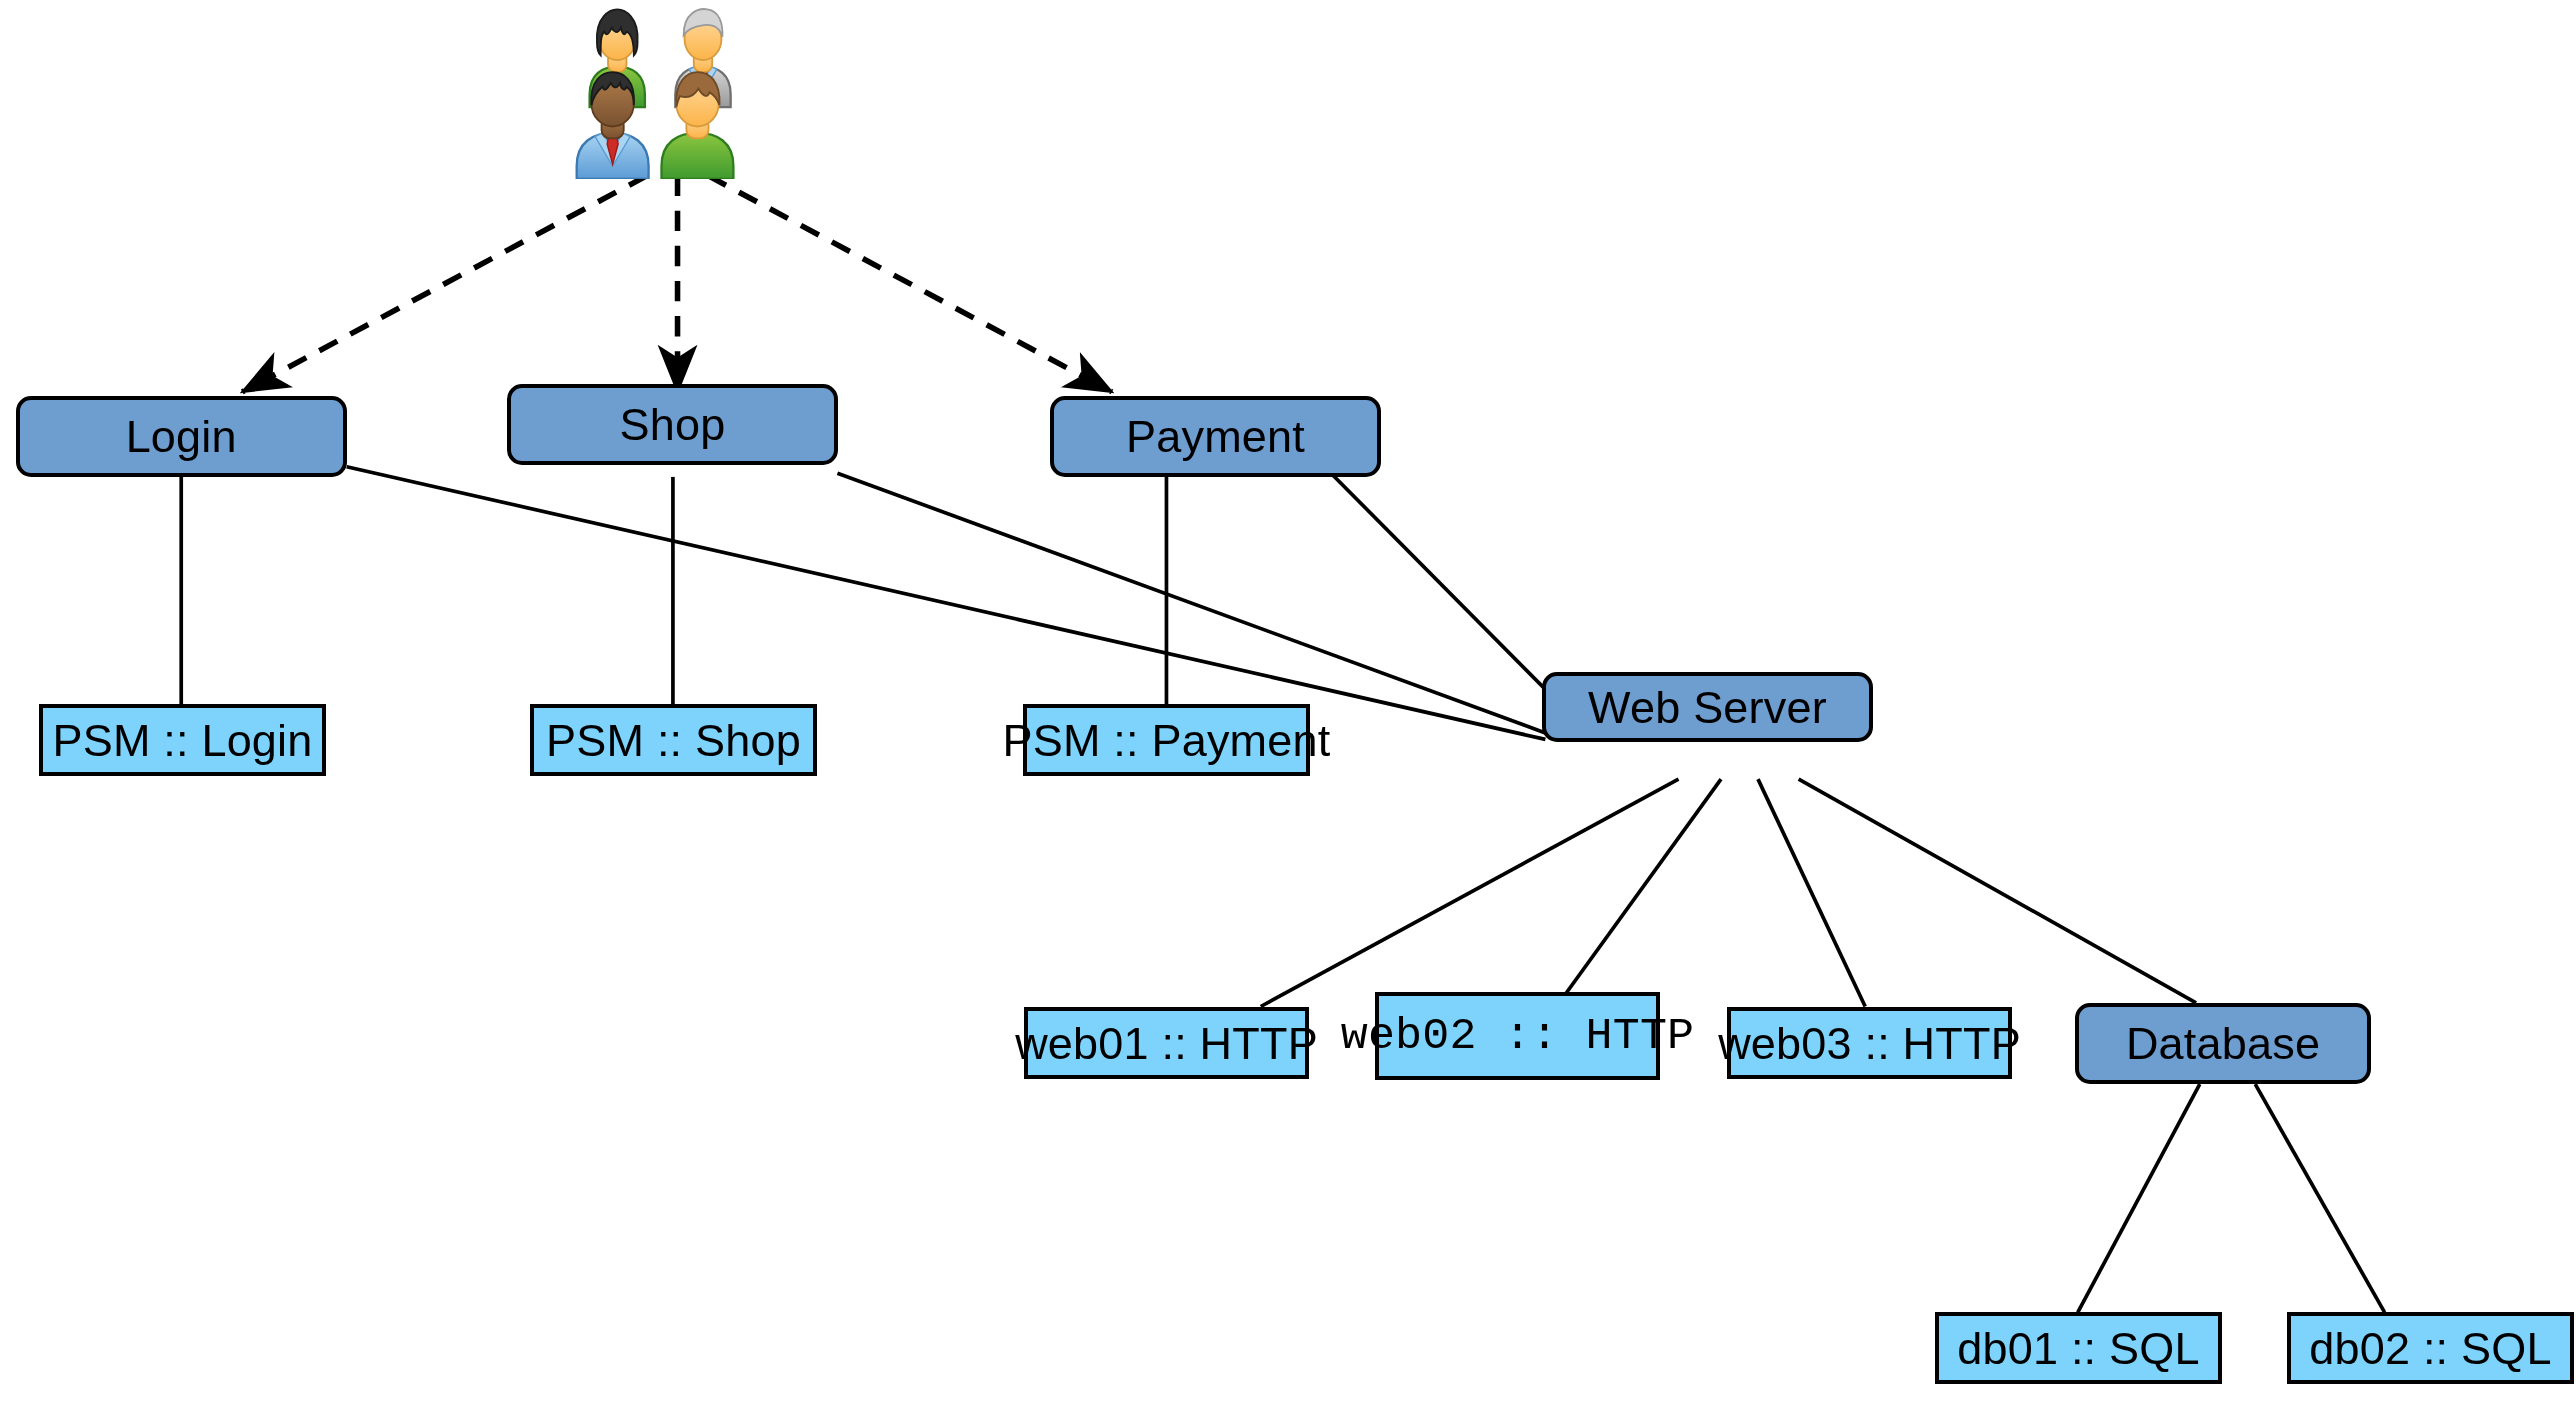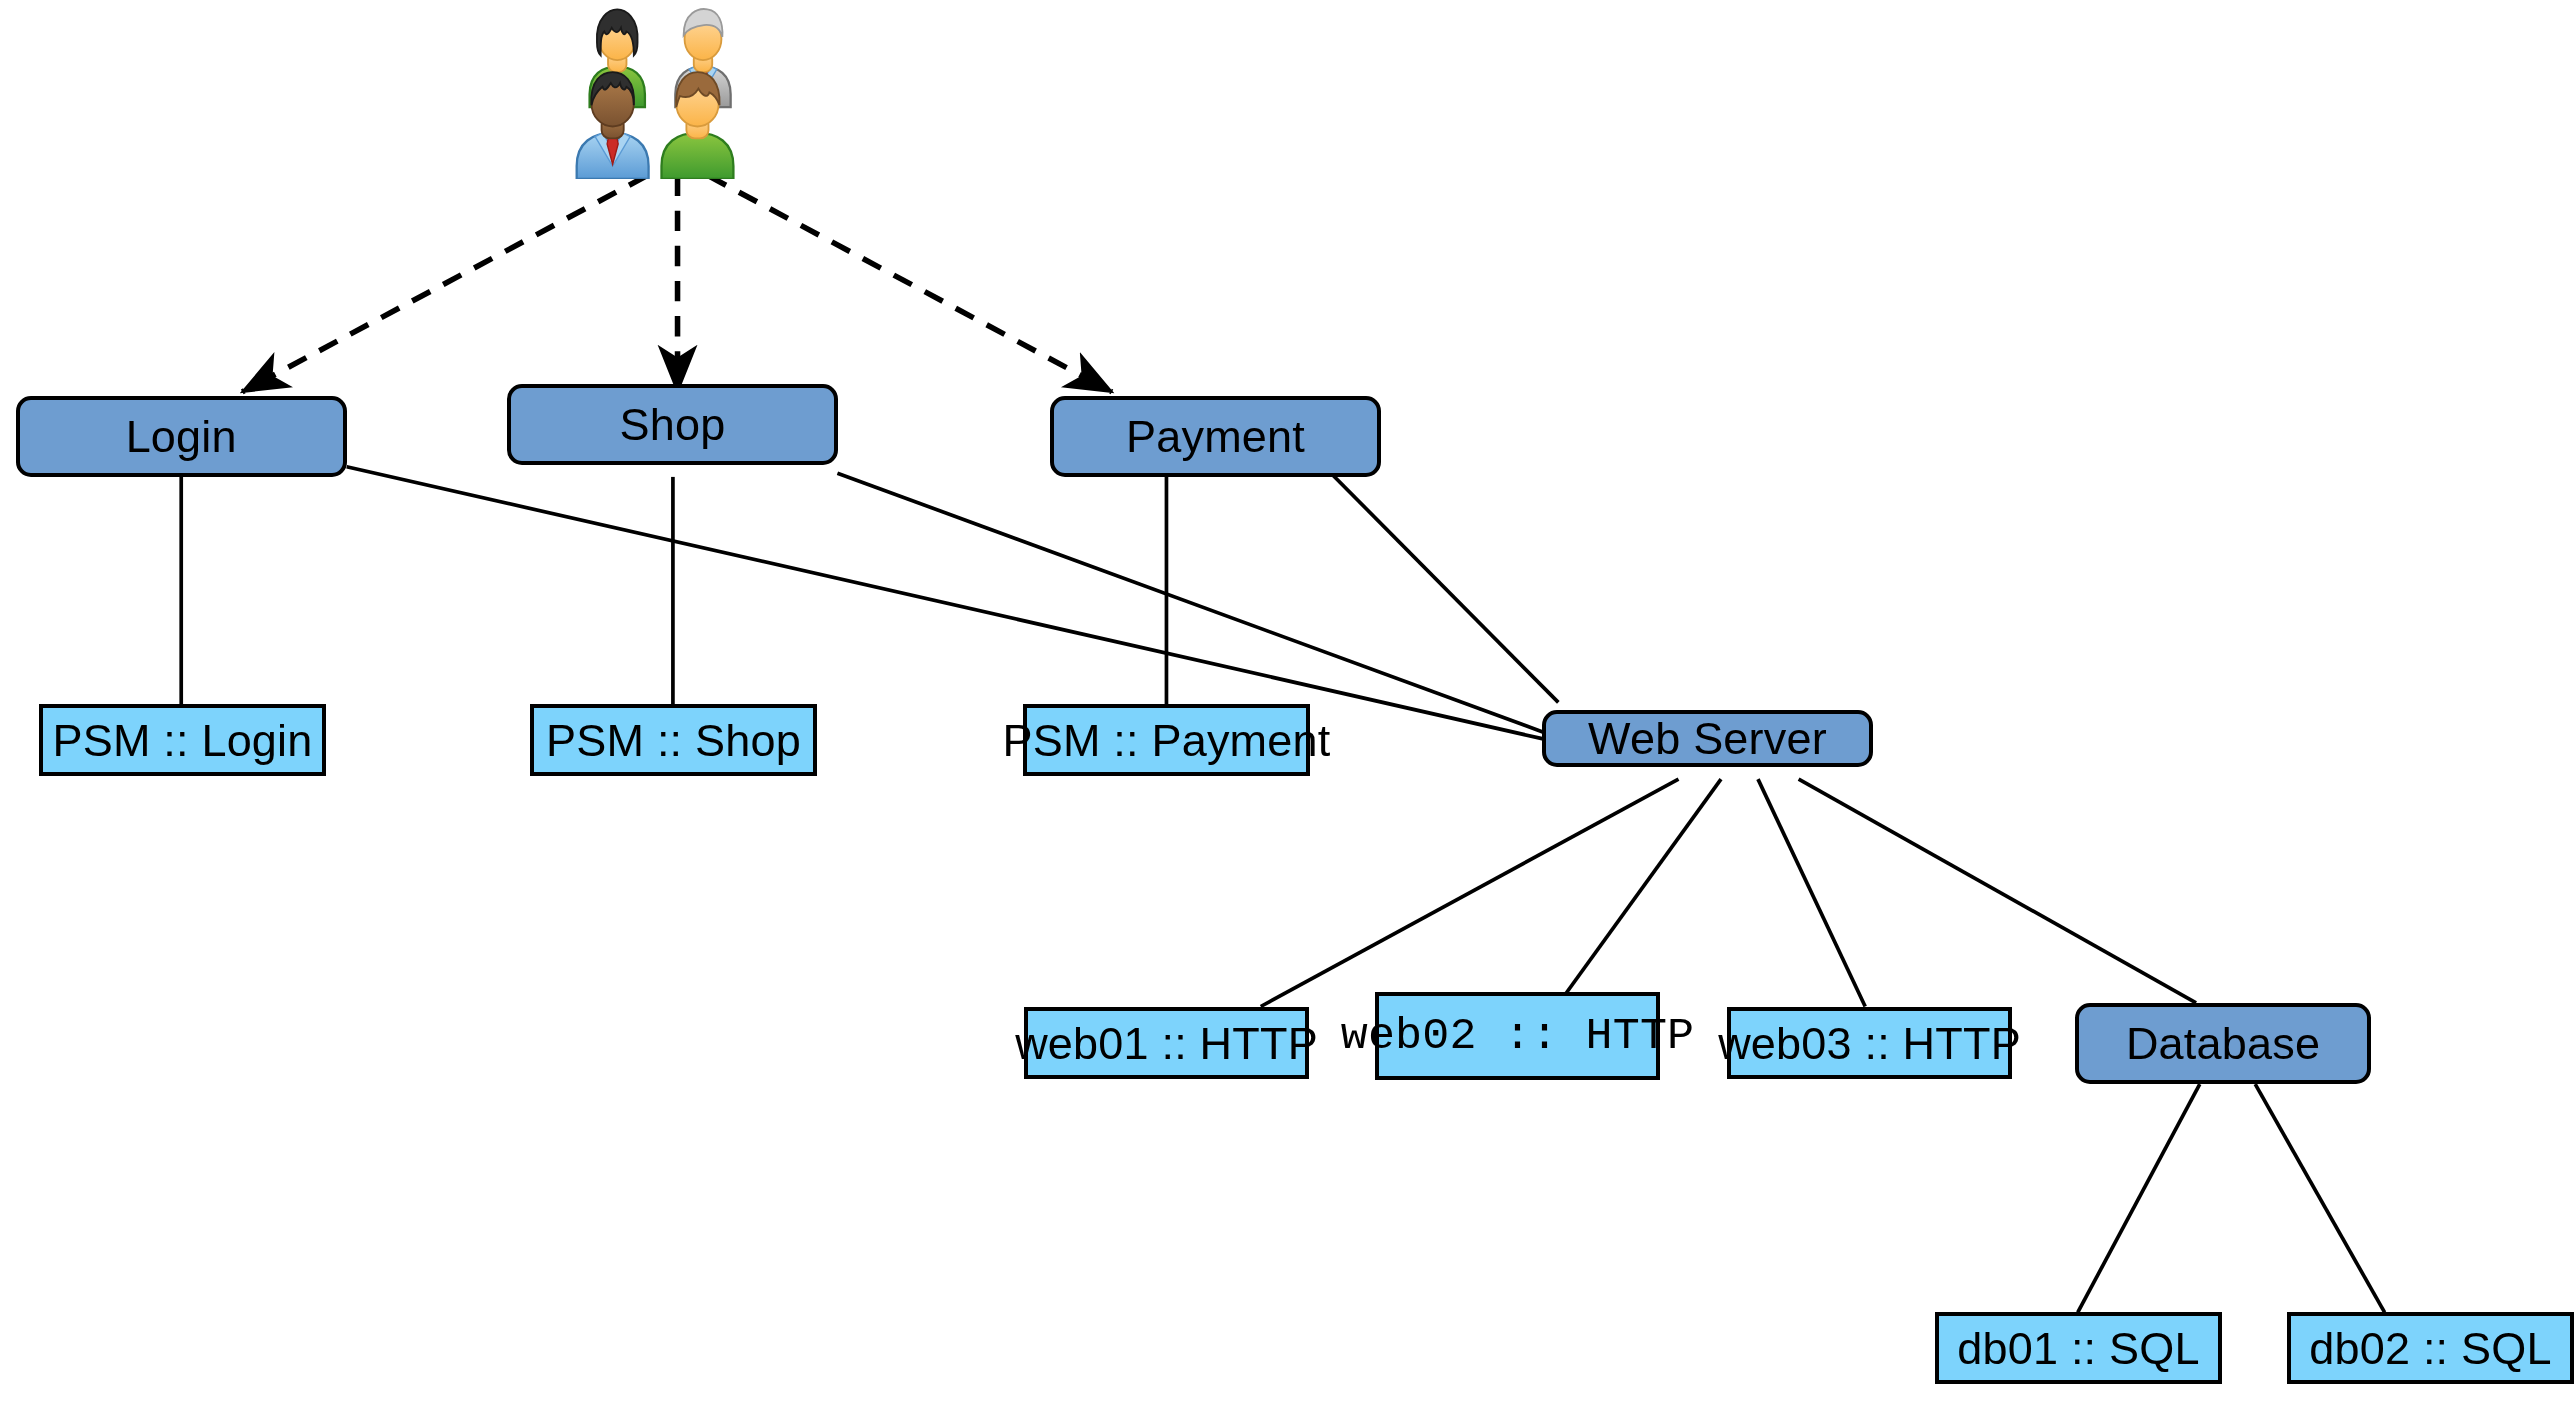--- a/index.html
+++ b/index.html
@@ -161,21 +161,21 @@
       </div>
       <div class="node artifact" style="left: 39px; top: 704px; width: 287px; height: 72px;">
         <span class="node-label">PSM :: Login</span>
       </div>
       <div class="node artifact" style="left: 530px; top: 704px; width: 287px; height: 72px;">
         <span class="node-label">PSM :: Shop</span>
       </div>
       <div class="node artifact" style="left: 1023px; top: 704px; width: 287px; height: 72px;">
         <span class="node-label">PSM :: Payment</span>
       </div>
-      <div class="node component" style="left: 1542px; top: 710px; width: 331px; height: 57px;">
+      <div class="node component" style="left: 1542px; top: 672px; width: 331px; height: 70px;">
         <span class="node-label">Web Server</span>
       </div>
       <div class="node artifact" style="left: 1024px; top: 1007px; width: 285px; height: 72px;">
         <span class="node-label">web01 :: HTTP</span>
       </div>
       <div class="node artifact" style="left: 1375px; top: 992px; width: 285px; height: 88px; font-family: Liberation Mono, monospace;">
         <span class="node-label">web02 :: HTTP</span>
       </div>
       <div class="node artifact" style="left: 1727px; top: 1007px; width: 285px; height: 72px;">
         <span class="node-label">web03 :: HTTP</span>

